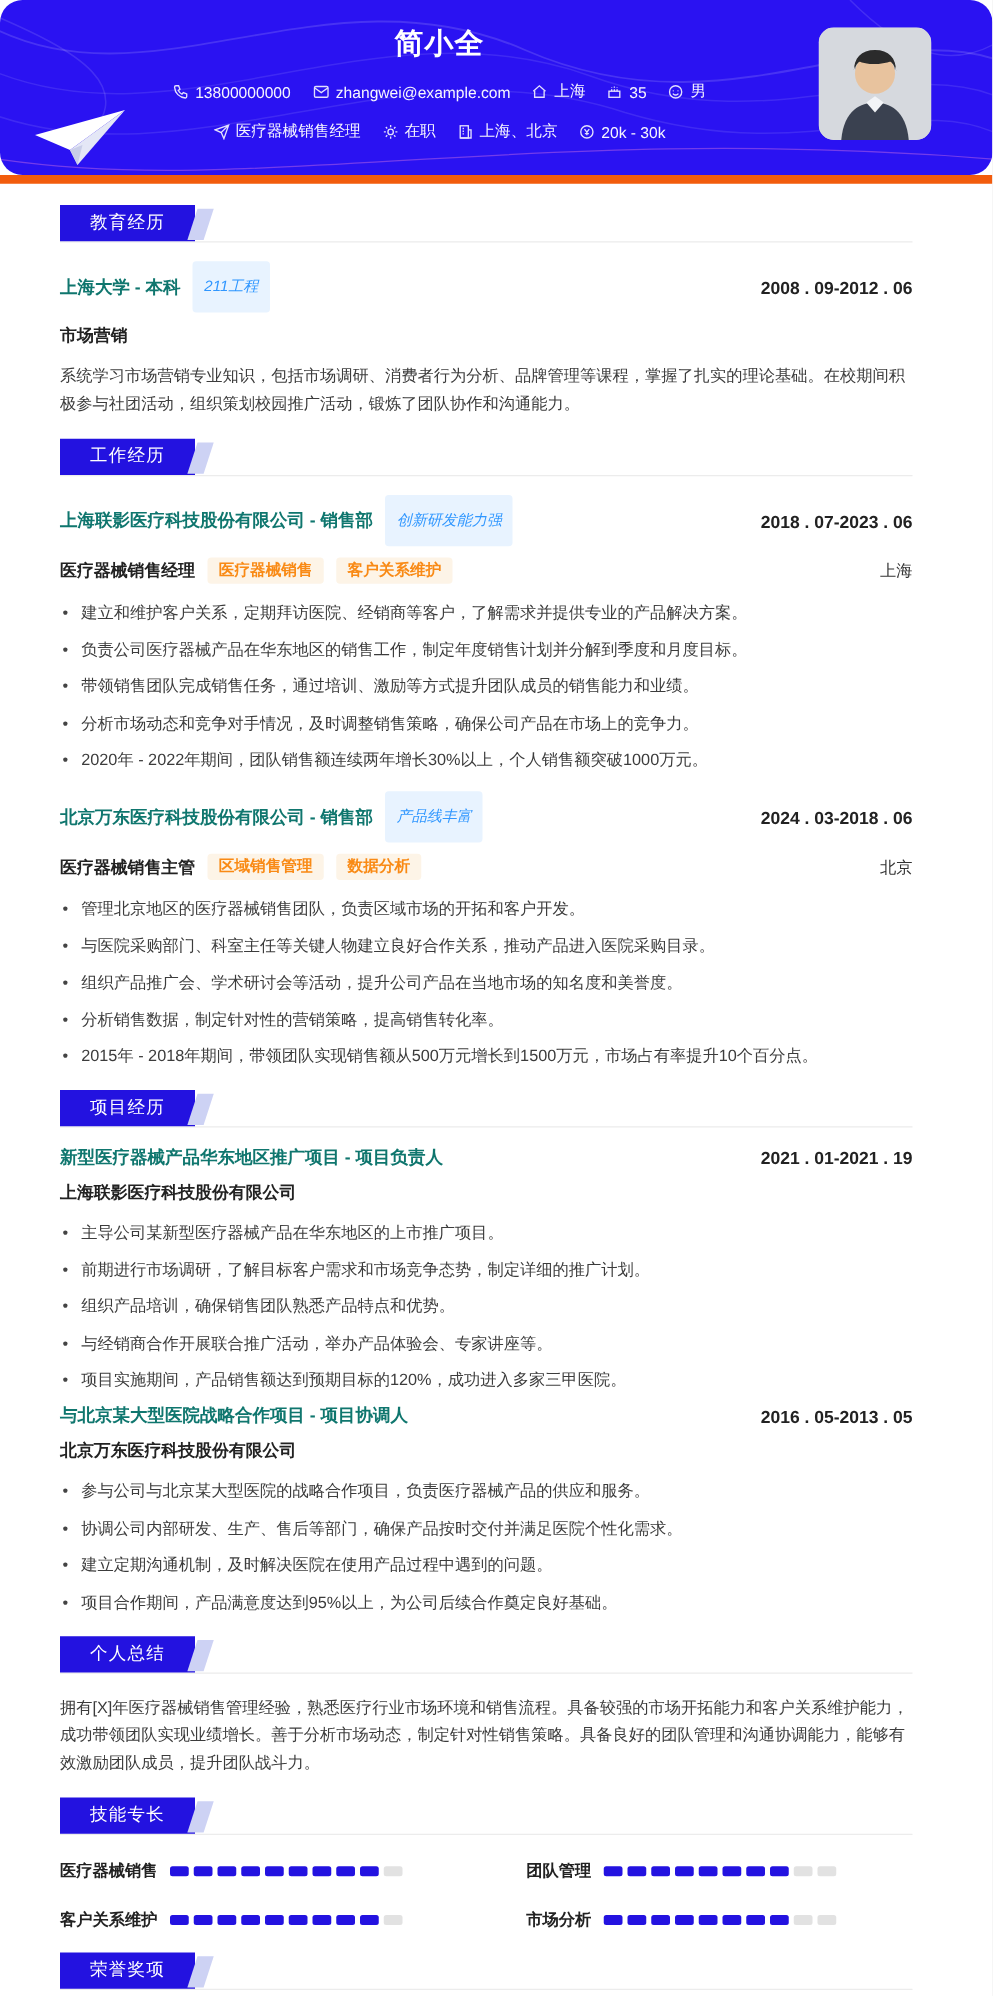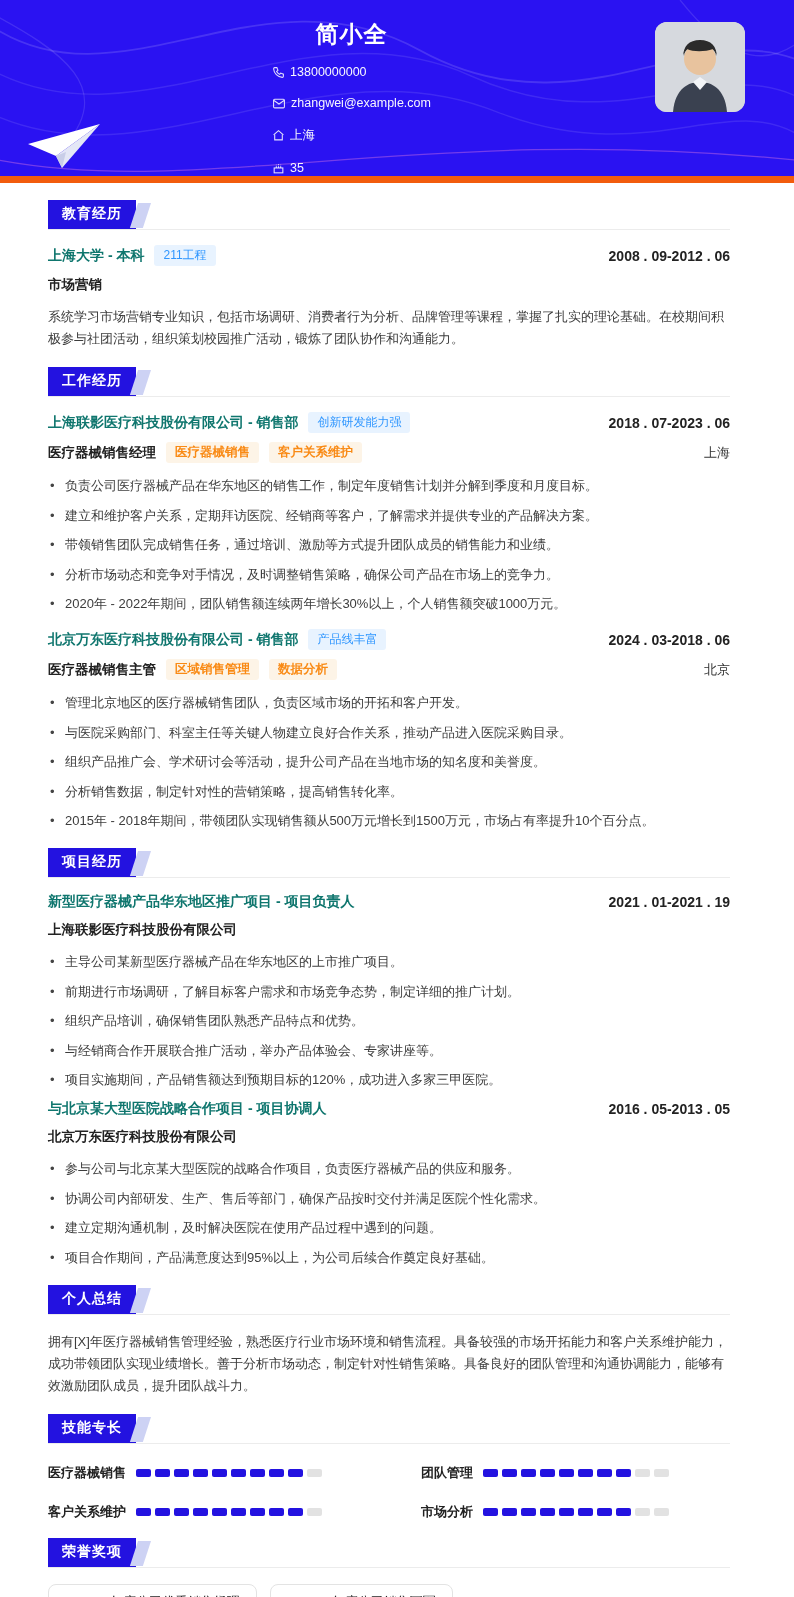--- a/index.html
+++ b/index.html
@@ -1,46 +1,46 @@
 <!DOCTYPE html>
 <html><head>
 <meta charset="utf-8">
 <style>
   * { margin:0; padding:0; box-sizing:border-box; }
   html,body { background:#f0f0f0; }
   body { font-family:"Liberation Sans","DejaVu Sans",sans-serif; }
   .resume { width:794px; min-height:1597px; margin:0 auto; background:#ffffff; overflow:hidden; }
 
   
-  .hd { position:relative; height:176px; background:#2a12f2; color:#fff; overflow:hidden; }
+  .hd { position:relative; height:140px; background:#2a12f2; color:#fff; overflow:hidden;border-radius:18px; }
   .hd-waves { position:absolute; inset:0; width:100%; height:100%; }
   .hd-inner { position:relative; z-index:2; display:flex; align-items:flex-start; padding:0 49px 0 48px; height:100%; }
   .hd-left { flex:1; display:flex; flex-direction:column; align-items:center; padding-top:19px; }
   .hd-name { font-size:23px; font-weight:bold; letter-spacing:1px; }
-  .hd-row { display:flex; align-items:flex-start; justify-content:center; gap:17px; margin-top:15px; font-size:12.5px; opacity:.96;flex-direction:column; }
+  .hd-row { display:flex; align-items:center; justify-content:center; gap:17px; margin-top:15px; font-size:12.5px; opacity:.96; }
   .hd-item { display:flex; align-items:center; gap:5px; white-space:nowrap; }
   .hd-item svg { display:block; opacity:.9; }
   .avatar { width:90px; height:90px; margin-top:22px; border-radius:12px; background:linear-gradient(180deg,#d9dce1 0%,#c9ccd3 100%); flex:0 0 auto; position:relative; overflow:hidden; }
   .plane { position:absolute; left:26px; bottom:6px; z-index:1; }
   .hd-orange { height:7px; background:#f25c0d; }
 
   
   .section { padding:0 64px 0 48px; }
   .sec-head { display:flex; align-items:flex-end; border-bottom:1px solid #ececec; margin-top:17px; }
-  .badge { position:relative; background:#2312e0; color:#fff; font-size:14px; font-weight:bold; padding:5px 14px 6px; letter-spacing:1px; }
+  .badge { position:relative; background:#2312e0; color:#fff; font-size:14px; font-weight:normal; padding:5px 24px 6px; letter-spacing:1px; }
   .badge::after { content:""; position:absolute; right:-11px; top:3px; width:13px; height:85%; background:#cdd2f4; transform:skewX(-18deg); z-index:0; }
 
   .entry-row { display:flex; justify-content:space-between; align-items:center; margin-top:15px; }
   .entry-left { display:flex; align-items:center; gap:10px; }
   .entry-title { font-size:14px; font-weight:bold; color:#0f766e; }
   .entry-date { font-size:14px; font-weight:bold; color:#222; white-space:nowrap; }
   .entry-loc { font-size:13px; color:#333; }
   .role-row { display:flex; justify-content:space-between; align-items:center; margin-top:9px; }
   .role-name { font-size:13.5px; font-weight:bold; color:#222; }
-  .tag-blue { background:#e8f3ff; color:#2f96ff; font-size:12px; padding:2px 9px; border-radius:3px; white-space:nowrap; }
+  .tag-blue { background:#e8f3ff; color:#2f96ff; font-size:12px; padding:12px 9px; border-radius:3px; white-space:nowrap;font-style:italic; }
   .tag-orange { background:#fdf4e7; color:#f98a15; font-size:12.5px; font-weight:bold; padding:2px 9px; border-radius:3px; white-space:nowrap; }
   .sub-bold { font-size:13.5px; font-weight:bold; color:#222; margin-top:10px; }
   .para { font-size:13px; color:#3c3c3c; line-height:22px; margin-top:12px; }
 
   ul.bullets { list-style:none; margin-top:12px; }
   ul.bullets li { position:relative; padding-left:17px; font-size:13px; color:#3c3c3c; line-height:21px; margin-bottom:8.5px; }
   ul.bullets li::before { content:"•"; position:absolute; left:2px; top:0; color:#444; }
 
   
   .skills-grid { display:grid; grid-template-columns:1fr 1fr; column-gap:64px; row-gap:21px; margin-top:20px; }
@@ -193,22 +193,22 @@
       </div>
       <div class="role-row">
         <span class="entry-left">
           <span class="role-name">医疗器械销售经理</span>
           <span class="tag-orange">医疗器械销售</span>
           <span class="tag-orange">客户关系维护</span>
         </span>
         <span class="entry-loc">上海</span>
       </div>
       <ul class="bullets">
+        <li>建立和维护客户关系，定期拜访医院、经销商等客户，了解需求并提供专业的产品解决方案。</li>
         <li>负责公司医疗器械产品在华东地区的销售工作，制定年度销售计划并分解到季度和月度目标。</li>
-        <li>建立和维护客户关系，定期拜访医院、经销商等客户，了解需求并提供专业的产品解决方案。</li>
         <li>带领销售团队完成销售任务，通过培训、激励等方式提升团队成员的销售能力和业绩。</li>
         <li>分析市场动态和竞争对手情况，及时调整销售策略，确保公司产品在市场上的竞争力。</li>
         <li>2020年 - 2022年期间，团队销售额连续两年增长30%以上，个人销售额突破1000万元。</li>
       </ul>
     </div>
 
     <div>
       <div class="entry-row" style="">
         <span class="entry-left">
           <span class="entry-title">北京万东医疗科技股份有限公司 - 销售部</span>

